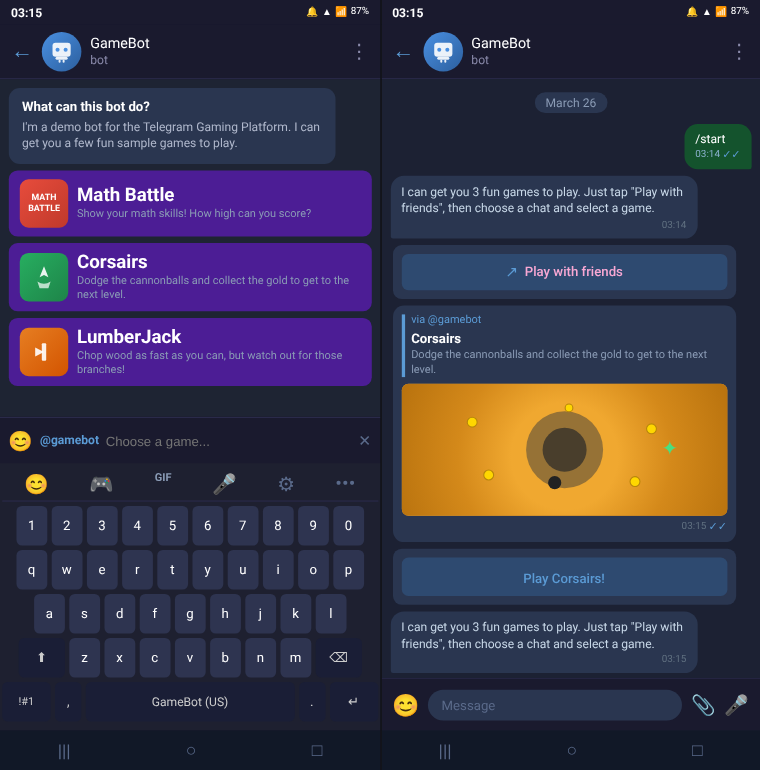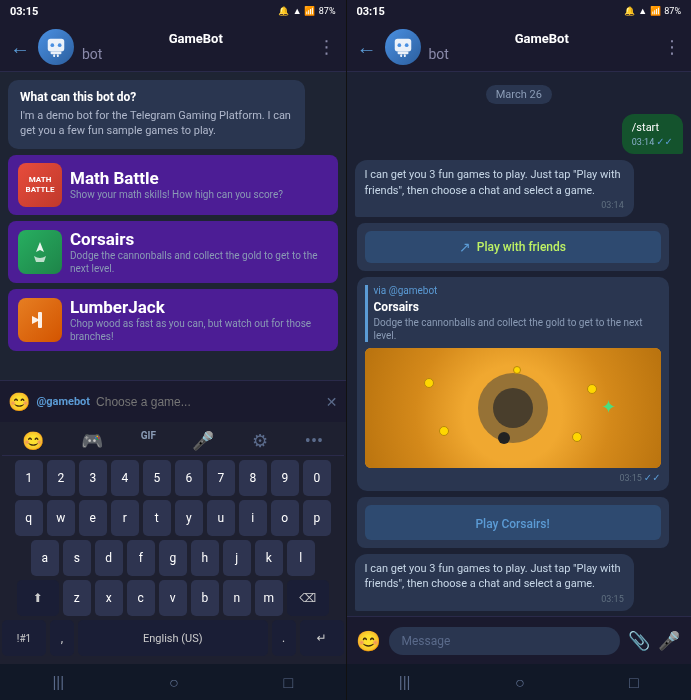--- a/index.html
+++ b/index.html
@@ -71,25 +71,24 @@
       font-weight: bold;
       color: #fff;
       flex-shrink: 0;
     }
     .bot-info {
       flex: 1;
     }
     .bot-name {
       font-size: 13px;
       color: #fff;
-      font-weight: 700;
-      text-align: center;
+      font-weight: 400;
     }
     .bot-subtitle {
-      font-size: 14px;
+      font-size: 11px;
       color: #8a8aaa;
     }
     .more-btn {
       color: #8a8aaa;
       font-size: 18px;
       cursor: pointer;
     }
 
     
     .chat-area {
@@ -335,21 +334,21 @@
       background: #2e4a70;
       border-radius: 6px;
       padding: 8px 12px;
       text-align: center;
       display: flex;
       align-items: center;
       justify-content: center;
       gap: 6px;
     }
     .play-btn-text {
-      color: #bef264;
+      color: #f9a8d4;
       font-size: 12px;
       font-weight: 500;
     }
 
     
     .game-card {
       align-self: flex-start;
       background: #2a3650;
       border-radius: 10px;
       padding: 8px;
@@ -629,21 +628,21 @@
       <div class="key key-letter">v</div>
       <div class="key key-letter">b</div>
       <div class="key key-letter">n</div>
       <div class="key key-letter">m</div>
       <div class="key key-backspace key-special">⌫</div>
     </div>
 
     <div class="key-row">
       <div class="key key-special" style="width:44px; font-size:10px;">!#1</div>
       <div class="key key-special" style="width:24px;">,</div>
-      <div class="key key-space key-special" style="flex:4; font-size:11px;">English (US)</div>
+      <div class="key key-space key-special" style="flex:4; font-size:11px;">GameBot (US)</div>
       <div class="key key-special" style="width:24px;">.</div>
       <div class="key key-special" style="width:44px;">↵</div>
     </div>
   </div>
 
   <div class="nav-bar">
     <span class="nav-btn">|||</span>
     <span class="nav-btn">○</span>
     <span class="nav-btn">□</span>
   </div>

